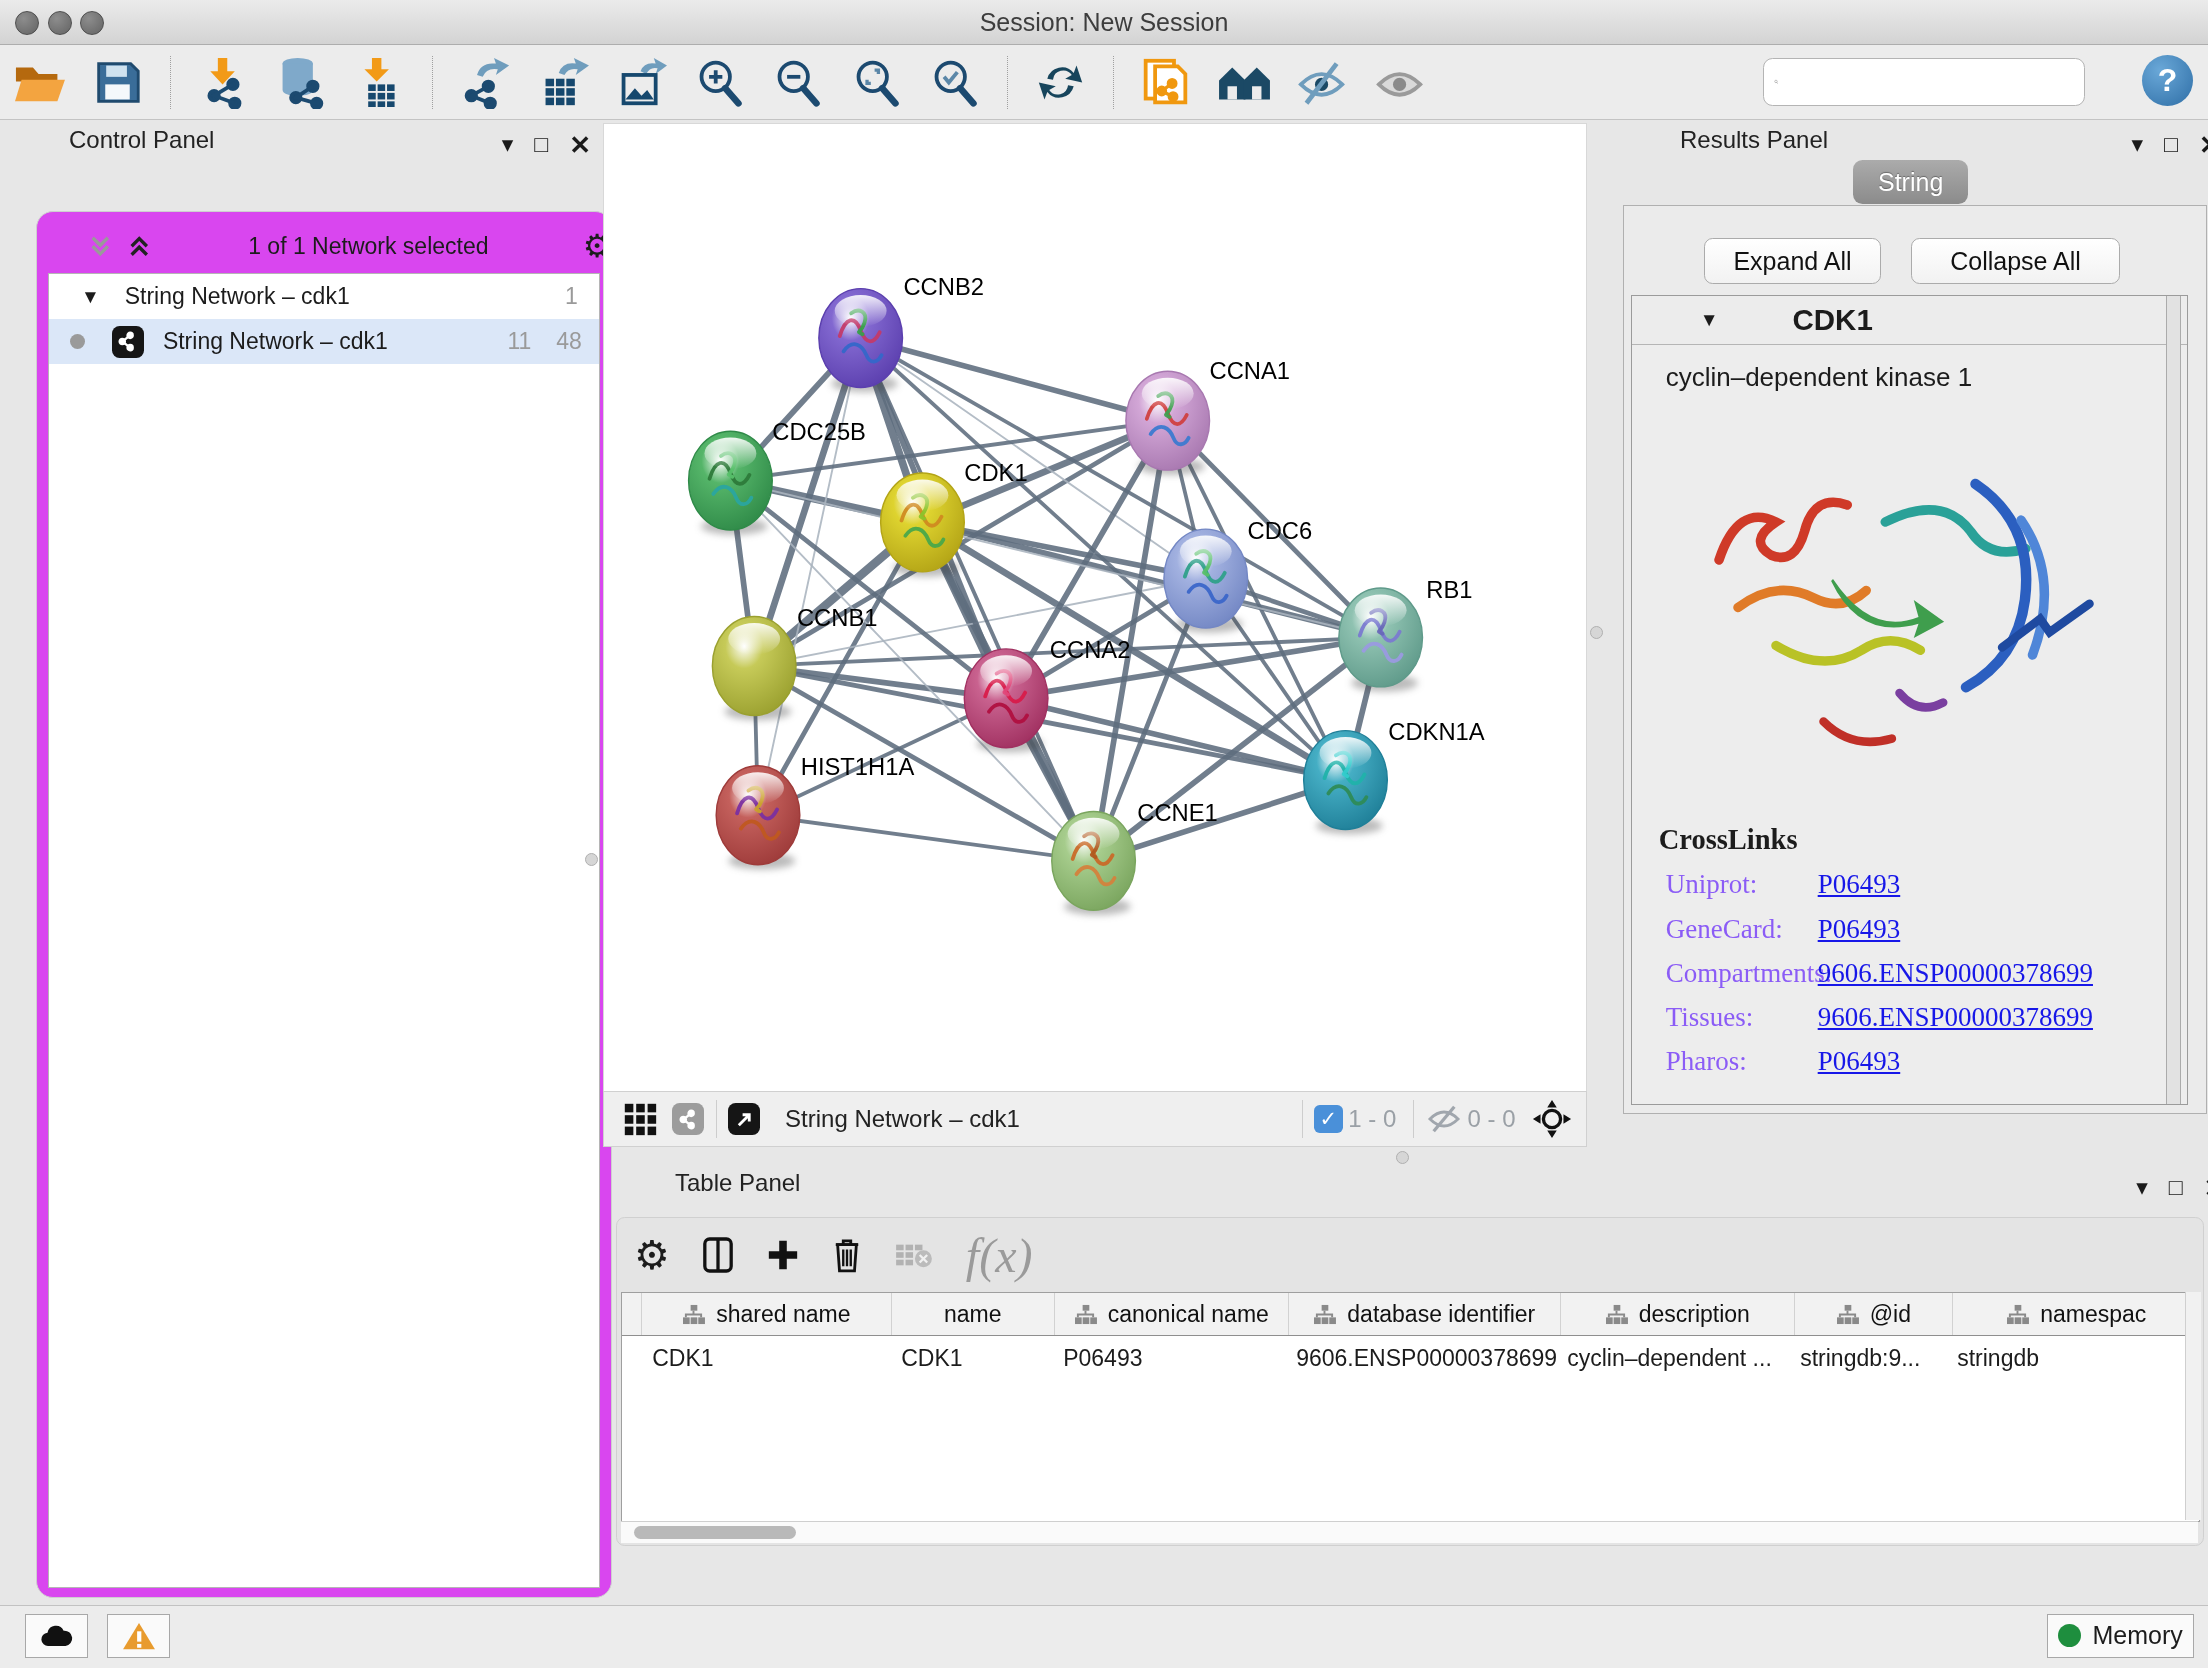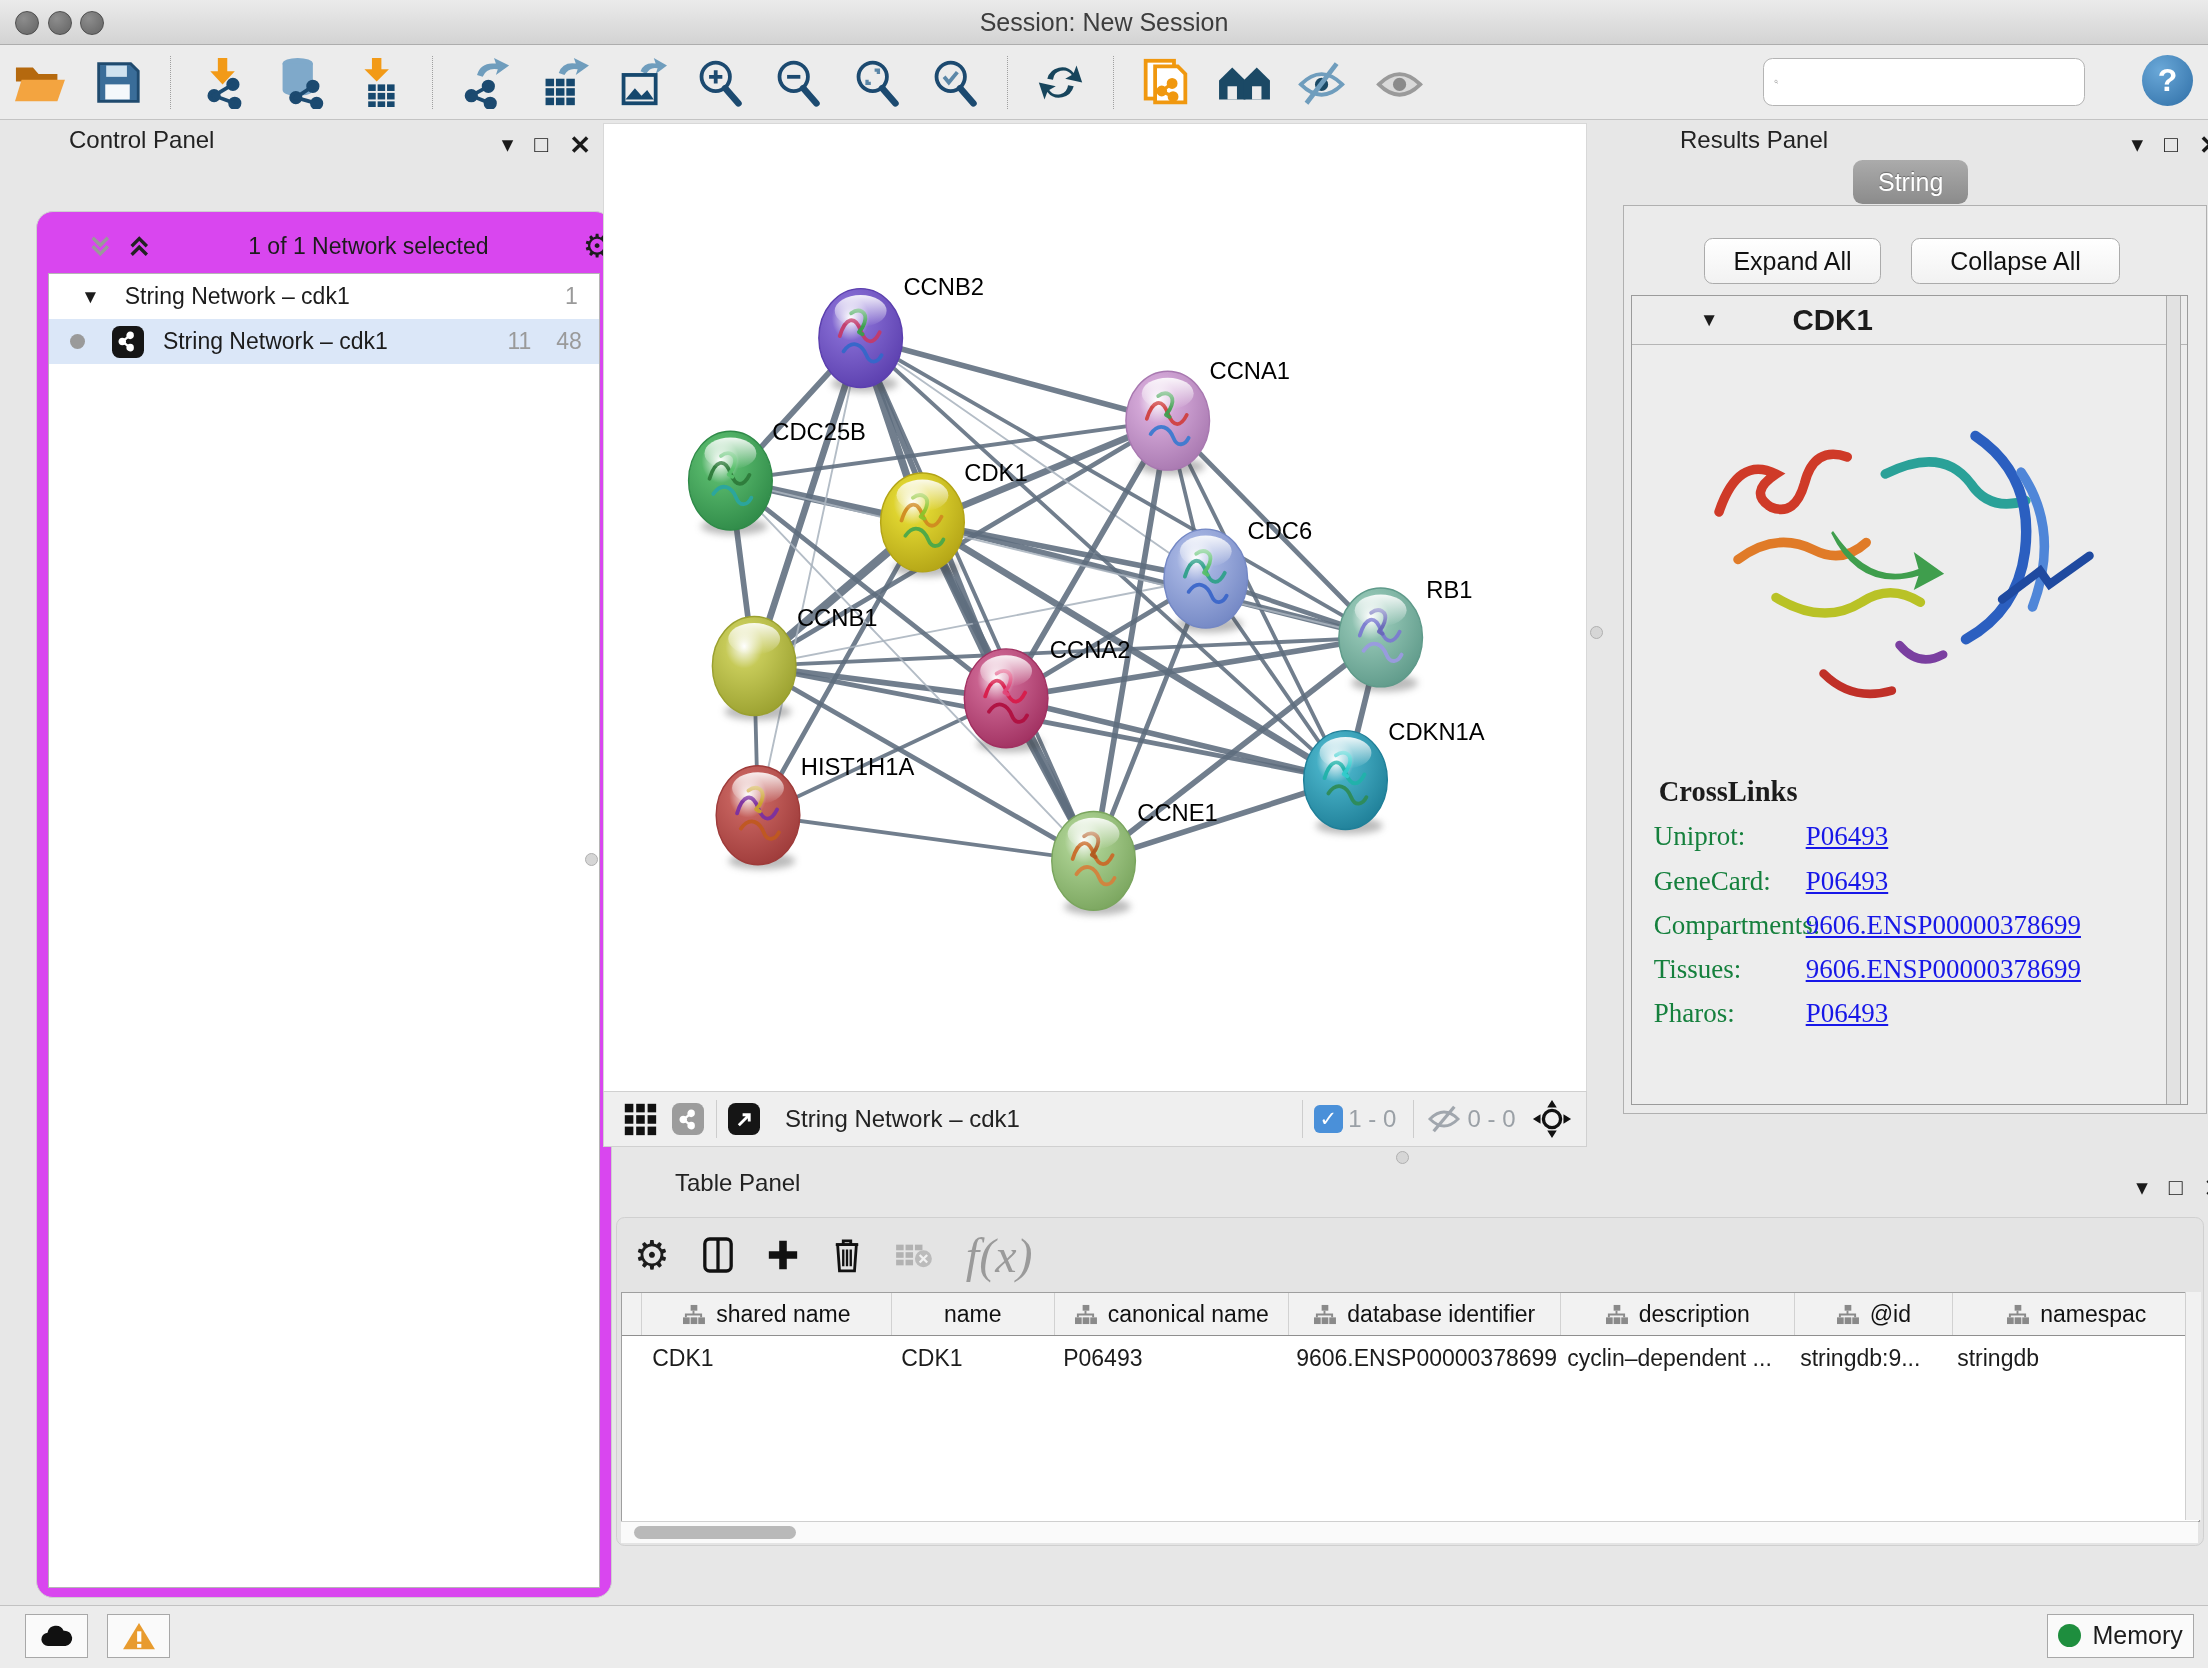--- a/index.html
+++ b/index.html
@@ -62,21 +62,21 @@
   .resbox{position:absolute;left:1623px;top:205px;width:582px;height:907px;background:#ebebeb;
     border:1px solid #b0b0b0;}
   .btn{background:linear-gradient(#ffffff,#f2f2f2);border:1px solid #ababab;border-radius:8.6px;
     font-size:25px;display:flex;align-items:center;justify-content:center;color:#111;}
   .card{position:absolute;left:6.7px;top:89px;width:555px;height:808px;background:#ededed;
     border:1.9px solid #9b9b9b;}
   .card-h{height:48px;background:#ececec;border-bottom:1px solid #b5b5b5;display:flex;align-items:center;}
   .crosslinks{font-family:"Liberation Serif",serif;}
   .crosslinks .title{font-size:28.5px;font-weight:bold;}
   .cl-row{display:flex;font-size:27px;margin-top:13.3px;}
-  .cl-row .lbl{width:152px;margin-left:22px;color:#15803d;}
+  .cl-row .lbl{width:152px;margin-left:34px;color:#8b5cf6;}
   .cl-row a{color:#1717e8;text-decoration:underline;}
   .cardscroll{position:absolute;right:5.7px;top:0;bottom:0;width:13.3px;background:#e2e2e2;
     border-left:1px solid #ababab;border-right:1px solid #ababab;}
   
   .tblcontainer{position:absolute;left:616px;top:1217px;width:1586px;height:327px;background:#e4e4e4;
     border:1px solid #d0d0d0;border-radius:8.6px;}
   .tbl-toolbar{position:absolute;left:17px;top:9.5px;height:55px;display:flex;align-items:center;gap:32px;}
   .tablebox{position:absolute;left:3.8px;top:74px;width:1577px;height:228px;background:#fff;border:1px solid #9f9f9f;}
   .thead{display:flex;height:42px;background:#f2f2f2;border-bottom:1.9px solid #8f8f8f;}
   .th{display:flex;align-items:center;justify-content:center;gap:11px;font-size:23px;color:#111;
@@ -599,20 +599,21 @@
       <span>Expand All</span>
     </div>
     <div class="btn" style="position:absolute;left:287px;top:32px;width:207px;height:44px">
       <span>Collapse All</span>
     </div>
     <div class="card">
       <div class="card-h">
         <span style="margin-left:68px;font-size:19px">▼</span>
         <span style="margin-left:74px;font-size:29.5px;font-weight:bold">CDK1</span>
       </div>
+      <div style="padding:17px 0 0 34px;font-size:26px">cyclin–dependent kinase 1</div>
 
       <svg width="476" height="399" viewBox="0 0 500 420" style="display:block;margin:15px auto 0">
         <g fill="none" stroke-linecap="round">
           <path d="M50 160 q20-60 60-40 q-30 20 -5 35 q25 10 35-25 q10-40 45-28" stroke="#cf3a28" stroke-width="10"></path>
           <path d="M70 210 q40-30 80-10 q30 15 55-8" stroke="#e07b28" stroke-width="10"></path>
           <path d="M110 250 q50 30 90 5 q30-20 62 0" stroke="#b9c226" stroke-width="10"></path>
           <path d="M225 120 q60-30 90 10 q20 30 58 18" stroke="#2aa198" stroke-width="10"></path>
           <path d="M320 80 q62 42 52 122 q-8 62 -62 92" stroke="#2b5fc0" stroke-width="11"></path>
           <path d="M368 118 q42 62 12 142" stroke="#4f86d8" stroke-width="10"></path>
           <path d="M348 252 l40-30 l10 14 l42-30" stroke="#1f4aa0" stroke-width="9"></path>

